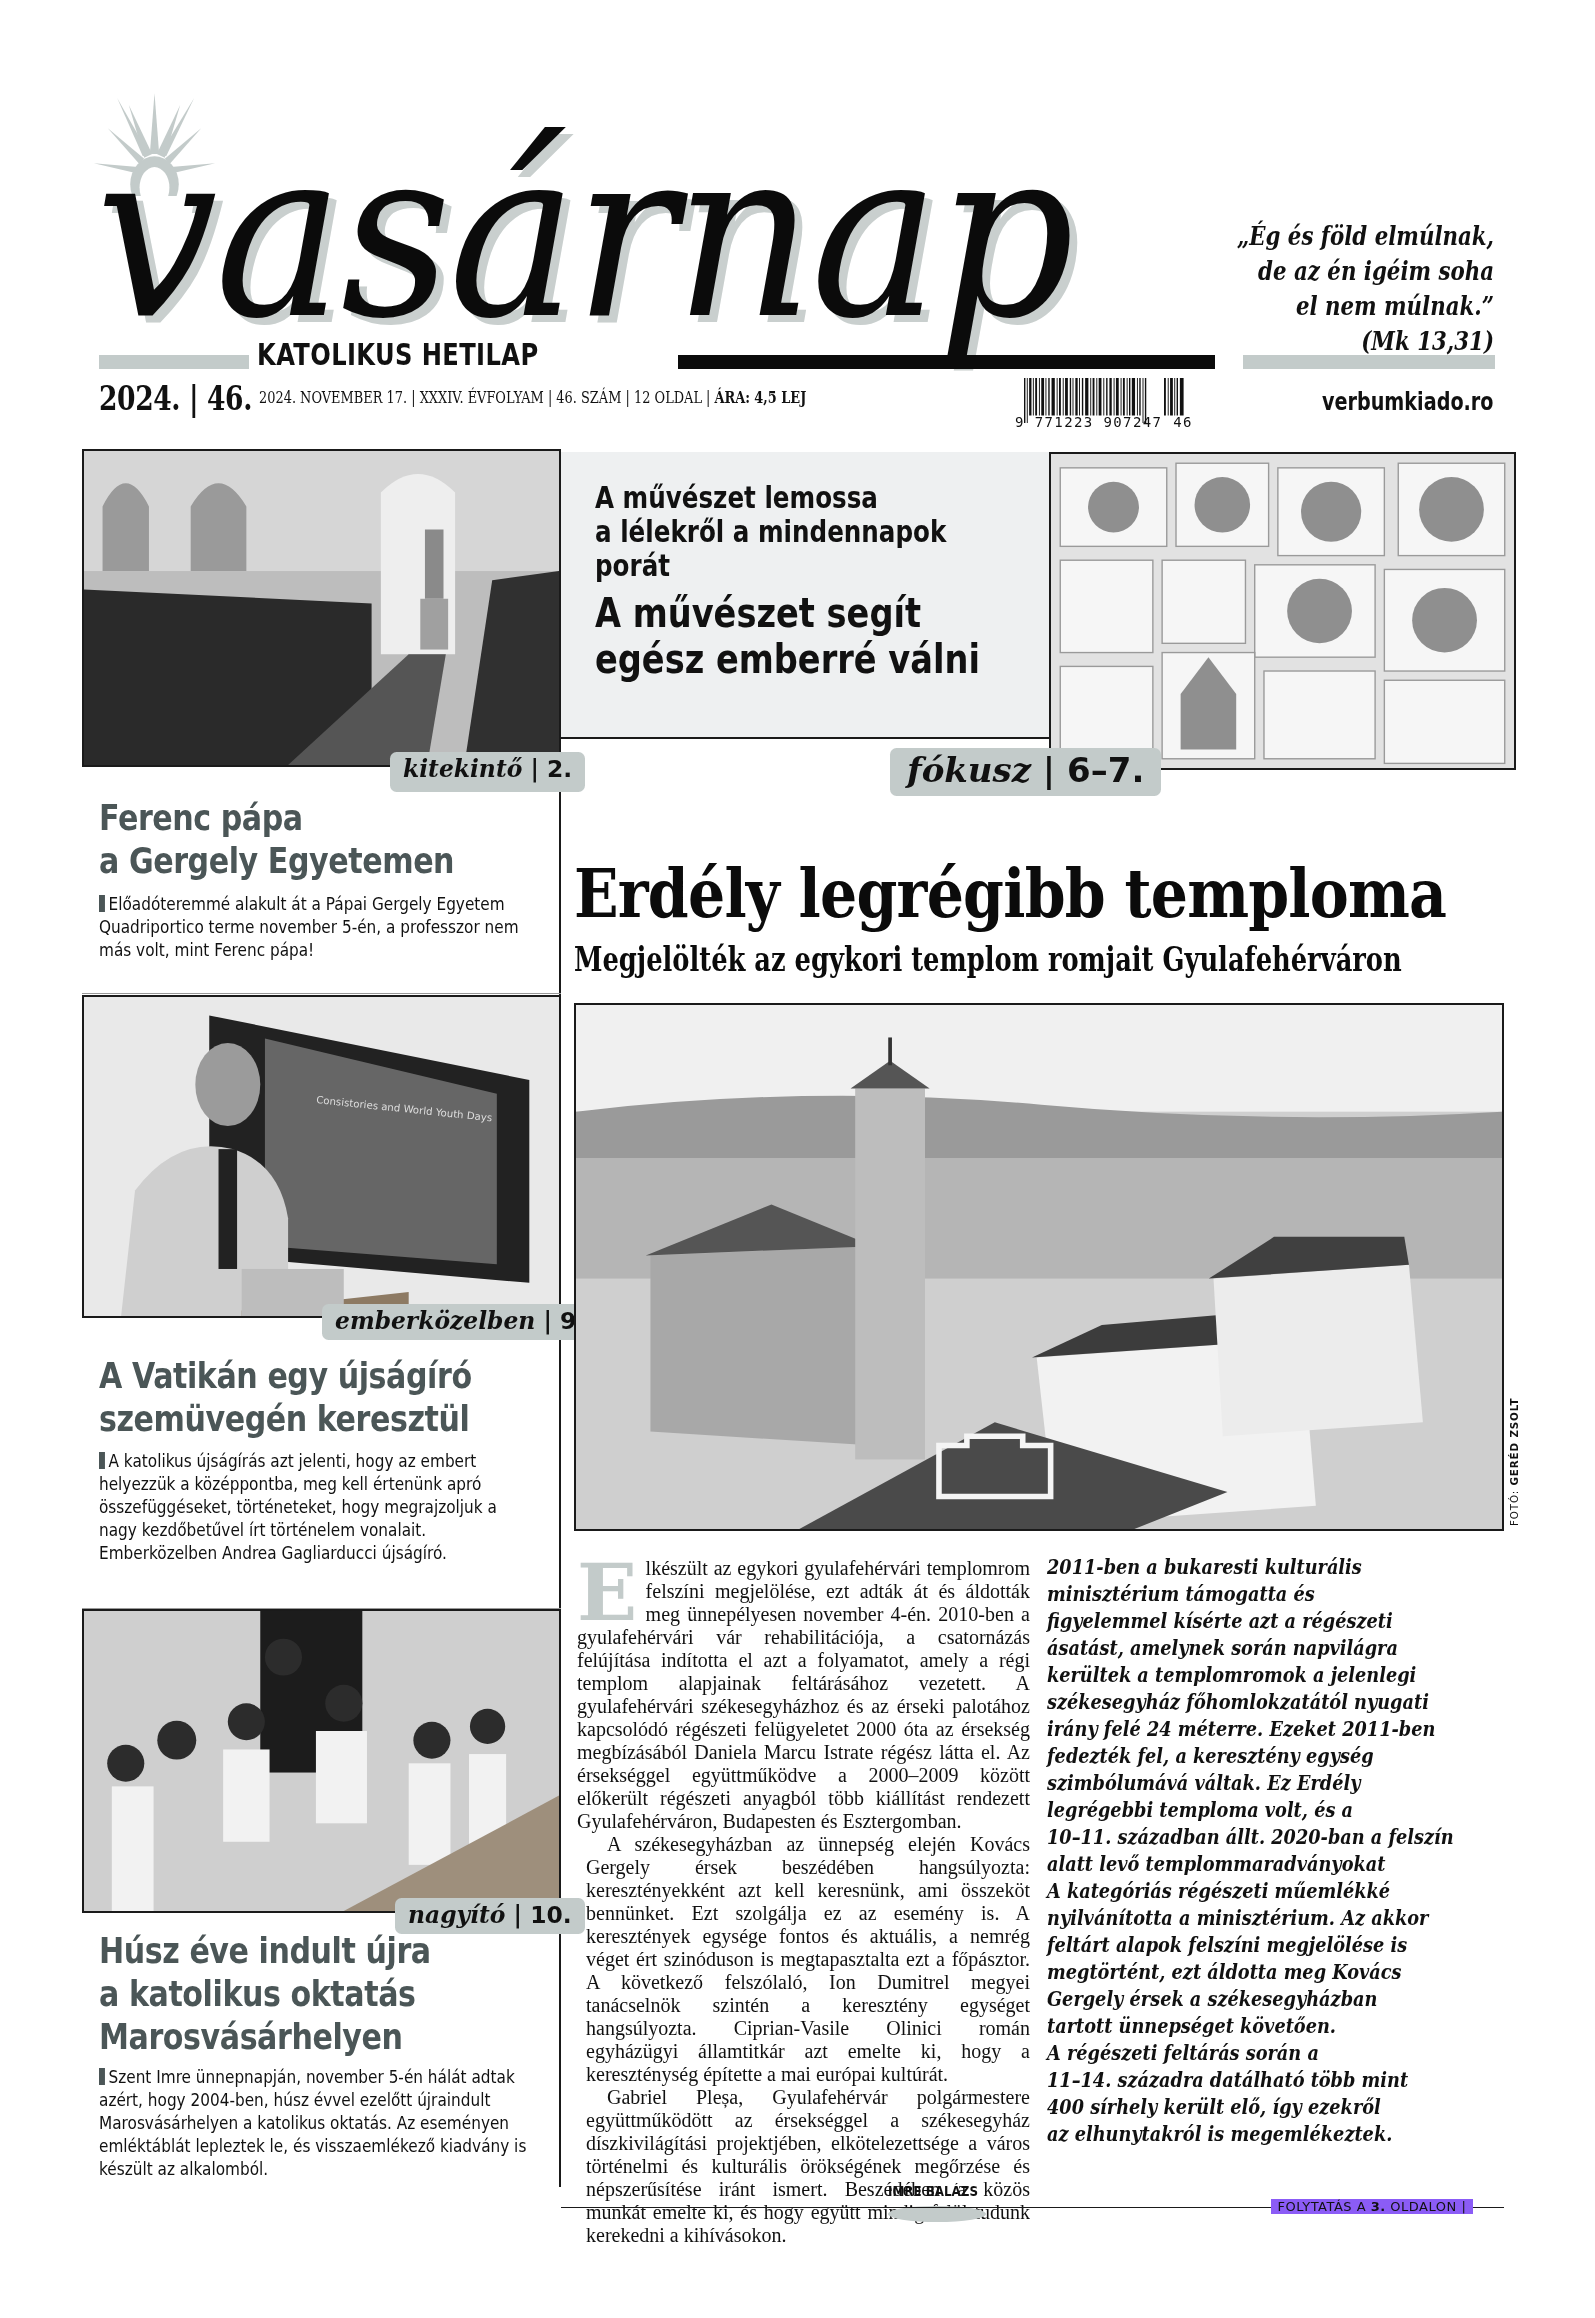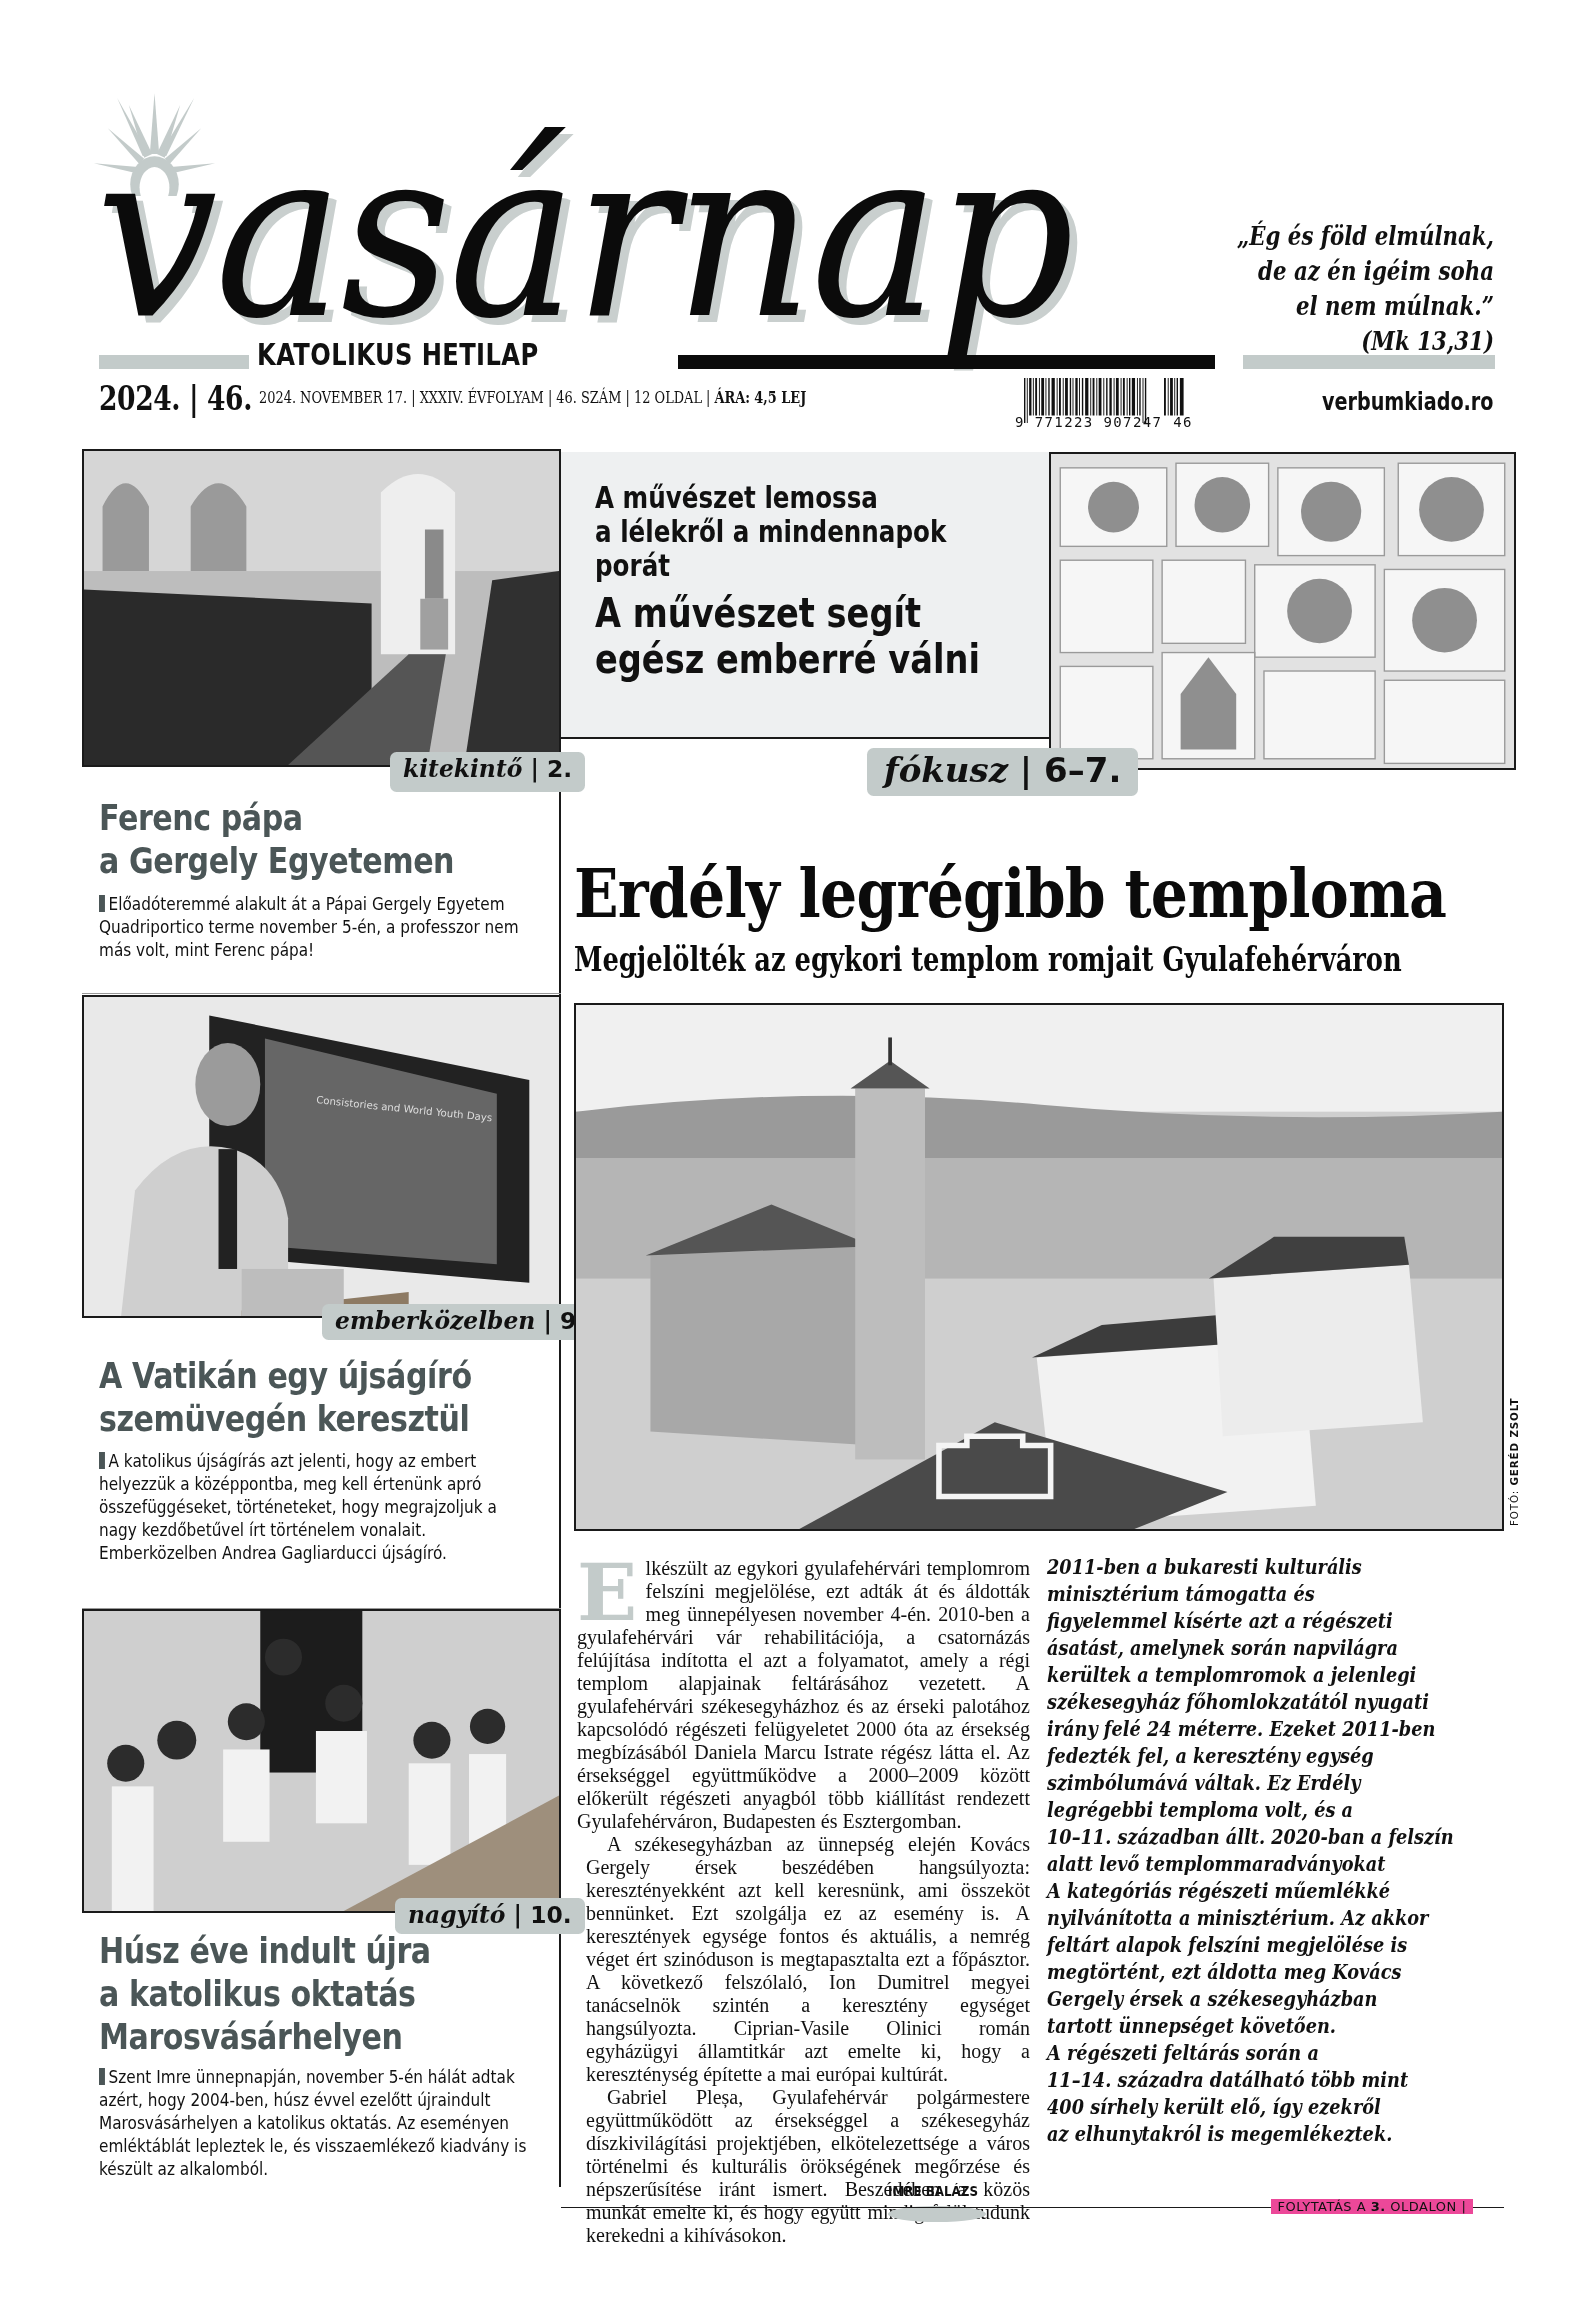--- a/index.html
+++ b/index.html
@@ -268,21 +268,21 @@
         <circle cx="135" cy="115" r="55"></circle>
         <circle cx="370" cy="110" r="60"></circle>
         <circle cx="605" cy="125" r="65"></circle>
         <circle cx="865" cy="120" r="70"></circle>
         <circle cx="580" cy="340" r="70"></circle>
         <circle cx="850" cy="360" r="70"></circle>
         <polygon points="340,440 400,520 400,640 280,640 280,520"></polygon>
       </g>
   </svg>
 </div>
-<div class="abs tag" style="left:867px;top:748px;height:48px;font-size:34px;padding:1.9px 17px;">
+<div class="abs tag" style="left:890px;top:748px;height:48px;font-size:34px;padding:1.9px 17px;">
   <i>fókusz</i> | <span class="pg">6–7.</span>
 </div>
 
 <div class="abs lead-h" style="left:574px;top:859px;">Erdély legrégibb temploma</div>
 <div class="abs lead-sub" style="left:574px;top:943px;">Megjelölték az egykori templom romjait Gyulafehérváron</div>
 
 <div class="abs photo" style="left:574px;top:1003px;width:930px;height:528px;">
   <svg class="photo-fill" viewBox="0 0 1990 1130" preserveAspectRatio="none">
     <rect width="1990" height="1130" fill="#cfcfcf"></rect>
     <rect x="0" y="0" width="1990" height="230" fill="#f0f0f0"></rect>
@@ -333,18 +333,18 @@
   <div>megtörtént, ezt áldotta meg Kovács</div>
   <div>Gergely érsek a székesegyházban</div>
   <div>tartott ünnepséget követően.</div>
   <div>A régészeti feltárás során a</div>
   <div>11–14. századra datálható több mint</div>
   <div>400 sírhely került elő, így ezekről</div>
   <div>az elhunytakról is megemlékeztek.</div>
 </div>
 
 <div class="abs hline" style="left:561px;top:2207px;width:943px;height:1.4px;"></div>
-<div class="abs cont" style="left:1271px;top:2199px;background:#ec4899;padding:0 6.5px;">
+<div class="abs cont" style="left:1271px;top:2199px;background:#8b5cf6;padding:0 6.5px;">
   <span>FOLYTATÁS A</span>
   <b>3.</b>
   <span>OLDALON</span> |
 </div>
 
 
 </body></html>

